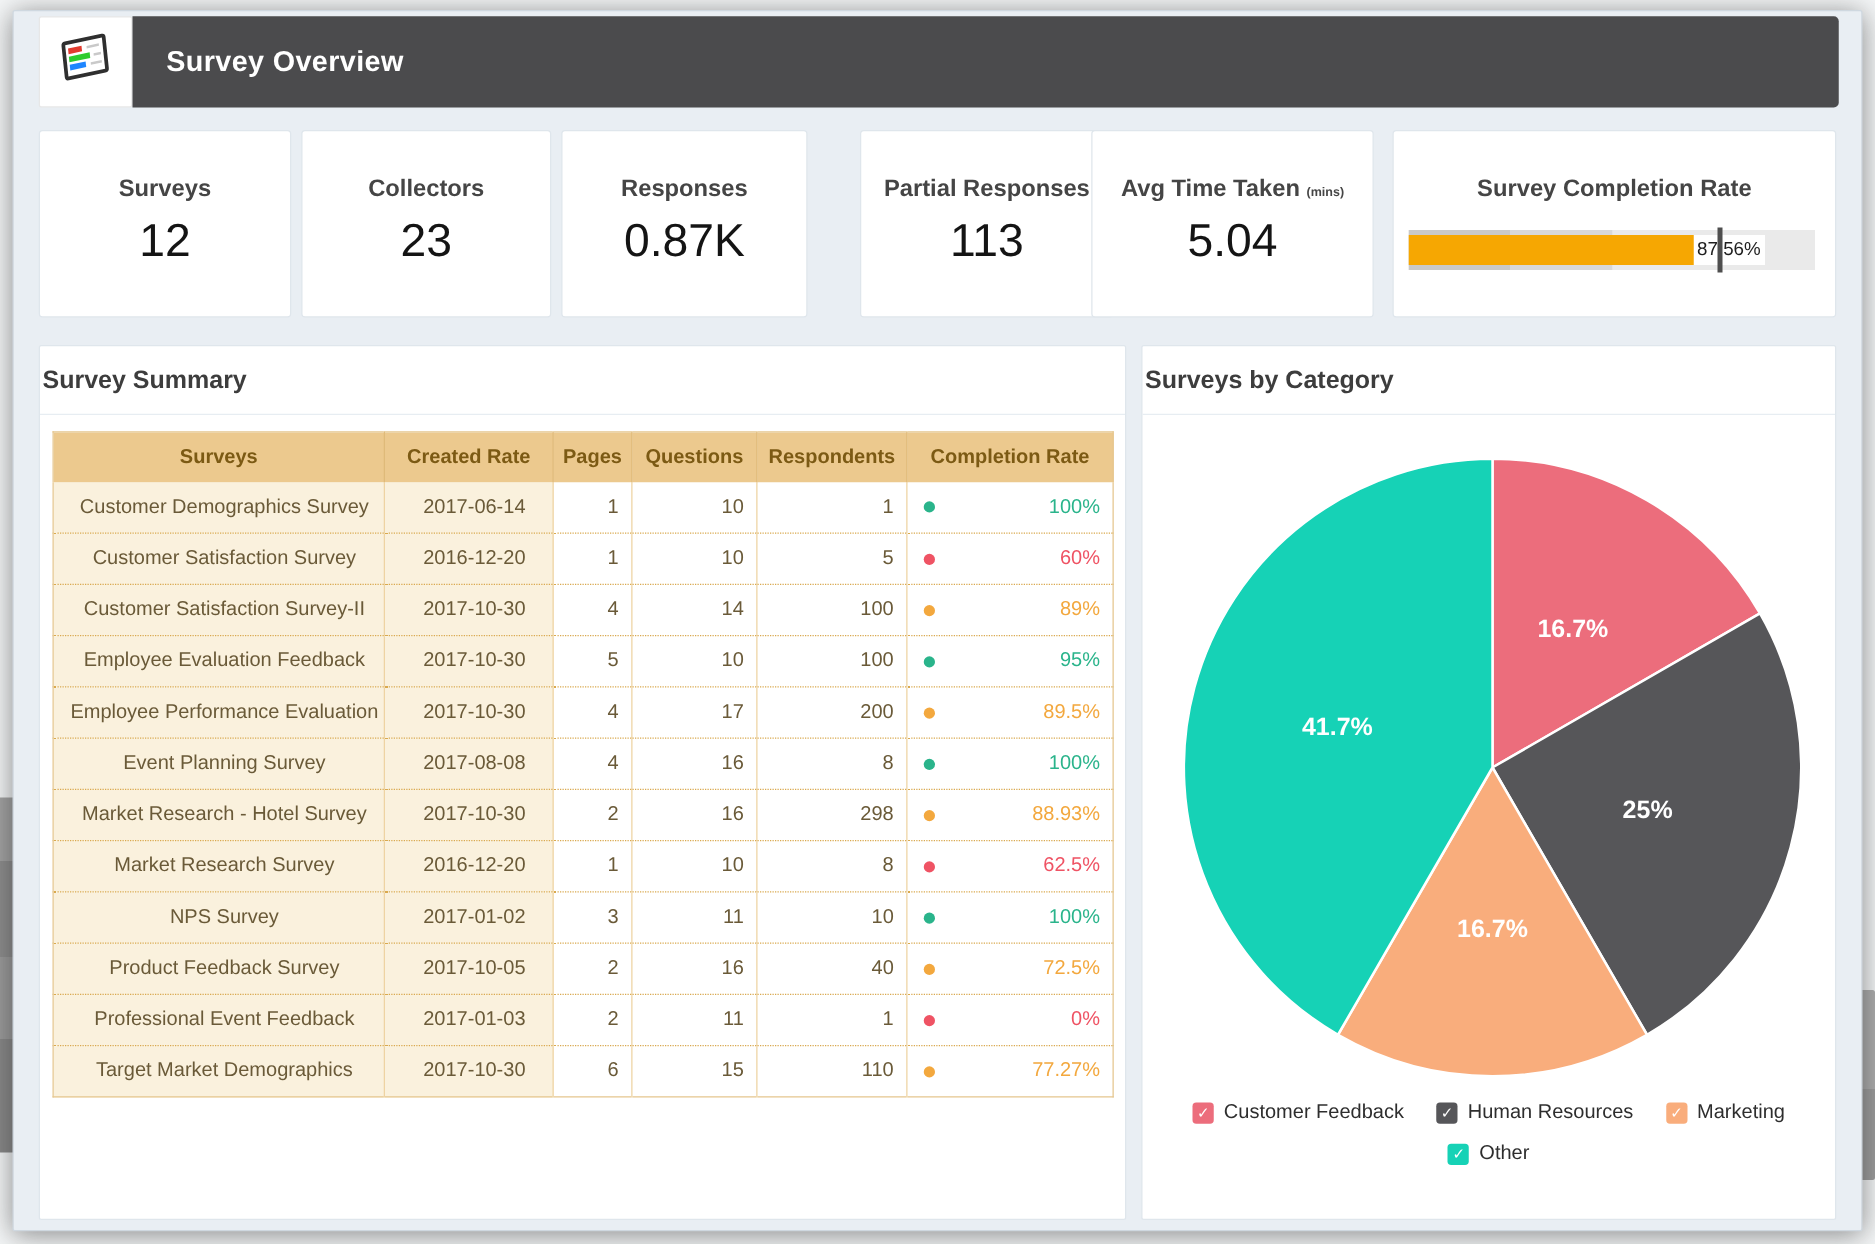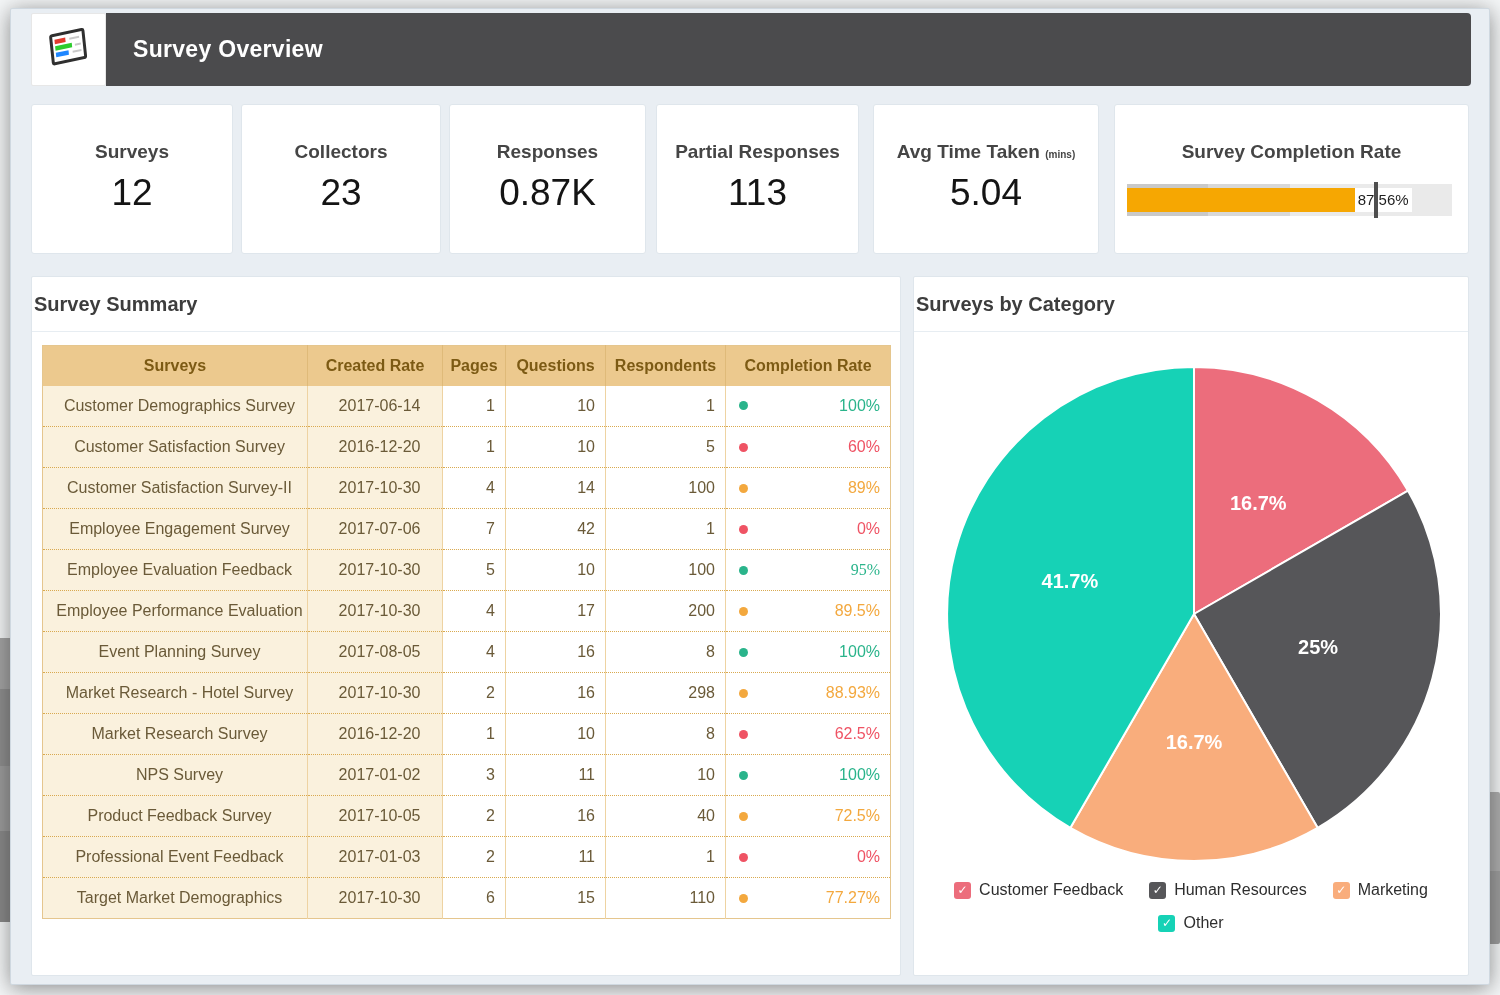--- a/index.html
+++ b/index.html
@@ -28,21 +28,21 @@
 
   
   .kpi { position:absolute; top:95px; height:150px; background:#fff;
     border:1px solid #dfe6ec; border-radius:3px; text-align:center; }
   .kpi-label { margin-top:36px; font-size:19px; font-weight:bold; color:#454545; }
   .kpi-label .suffix { font-size:10px; }
   .kpi-value { margin-top:9px; font-size:37px; color:#141414; }
   #kpi-0 { left:20px;  width:202px; }
   #kpi-1 { left:230px; width:200px; }
   #kpi-2 { left:438px; width:197px; }
-  #kpi-3 { left:645px; width:203px; }
+  #kpi-3 { left:677px; width:203px; }
   #kpi-4 { left:862px; width:226px; }
   #kpi-rate { left:1103px; width:355px; }
 
   
   .bullet { position:relative; margin:21px 16px 0 12px; height:32px; background:#eaeaea; }
   .bullet .band { position:absolute; top:0; height:32px; }
   .bullet .fill { position:absolute; left:0; top:4px; height:24px; }
   .bullet .chip { position:absolute; right:0; top:0; height:24px; line-height:24px;
     background:#fff; padding:0 3px; font-size:15px; color:#1f1f1f; white-space:nowrap; }
   .bullet .target { position:absolute; top:-2px; width:4px; height:36px; background:#4e4e4e; }
@@ -199,61 +199,48 @@
             <td class="c-num">14</td>
             <td class="c-num">100</td>
             <td class="c-rate">
               <div class="rate-flex">
                 <span class="dot" style="background: rgb(243, 168, 62);"></span>
                 <span class="rate-val" style="color: rgb(243, 168, 62);">89%</span>
               </div>
             </td>
           </tr>
           <tr>
-            <td class="c-name">Employee Engagement Survey</td>
-            <td class="c-date">2017-07-06</td>
-            <td class="c-num">7</td>
-            <td class="c-num">42</td>
-            <td class="c-num">1</td>
-            <td class="c-rate">
-              <div class="rate-flex">
-                <span class="dot" style="background: rgb(239, 83, 100);"></span>
-                <span class="rate-val" style="color: rgb(239, 83, 100);">0%</span>
-              </div>
-            </td>
-          </tr>
-          <tr>
             <td class="c-name">Employee Evaluation Feedback</td>
             <td class="c-date">2017-10-30</td>
             <td class="c-num">5</td>
             <td class="c-num">10</td>
             <td class="c-num">100</td>
             <td class="c-rate">
               <div class="rate-flex">
                 <span class="dot" style="background: rgb(42, 180, 139);"></span>
-                <span class="rate-val" style="color: rgb(42, 180, 139); font-family: Liberation Serif, serif;">95%</span>
+                <span class="rate-val" style="color: rgb(42, 180, 139);">95%</span>
               </div>
             </td>
           </tr>
           <tr>
             <td class="c-name">Employee Performance Evaluation</td>
             <td class="c-date">2017-10-30</td>
             <td class="c-num">4</td>
             <td class="c-num">17</td>
             <td class="c-num">200</td>
             <td class="c-rate">
               <div class="rate-flex">
                 <span class="dot" style="background: rgb(243, 168, 62);"></span>
                 <span class="rate-val" style="color: rgb(243, 168, 62);">89.5%</span>
               </div>
             </td>
           </tr>
           <tr>
             <td class="c-name">Event Planning Survey</td>
-            <td class="c-date">2017-08-05</td>
+            <td class="c-date">2017-08-08</td>
             <td class="c-num">4</td>
             <td class="c-num">16</td>
             <td class="c-num">8</td>
             <td class="c-rate">
               <div class="rate-flex">
                 <span class="dot" style="background: rgb(42, 180, 139);"></span>
                 <span class="rate-val" style="color: rgb(42, 180, 139);">100%</span>
               </div>
             </td>
           </tr>

